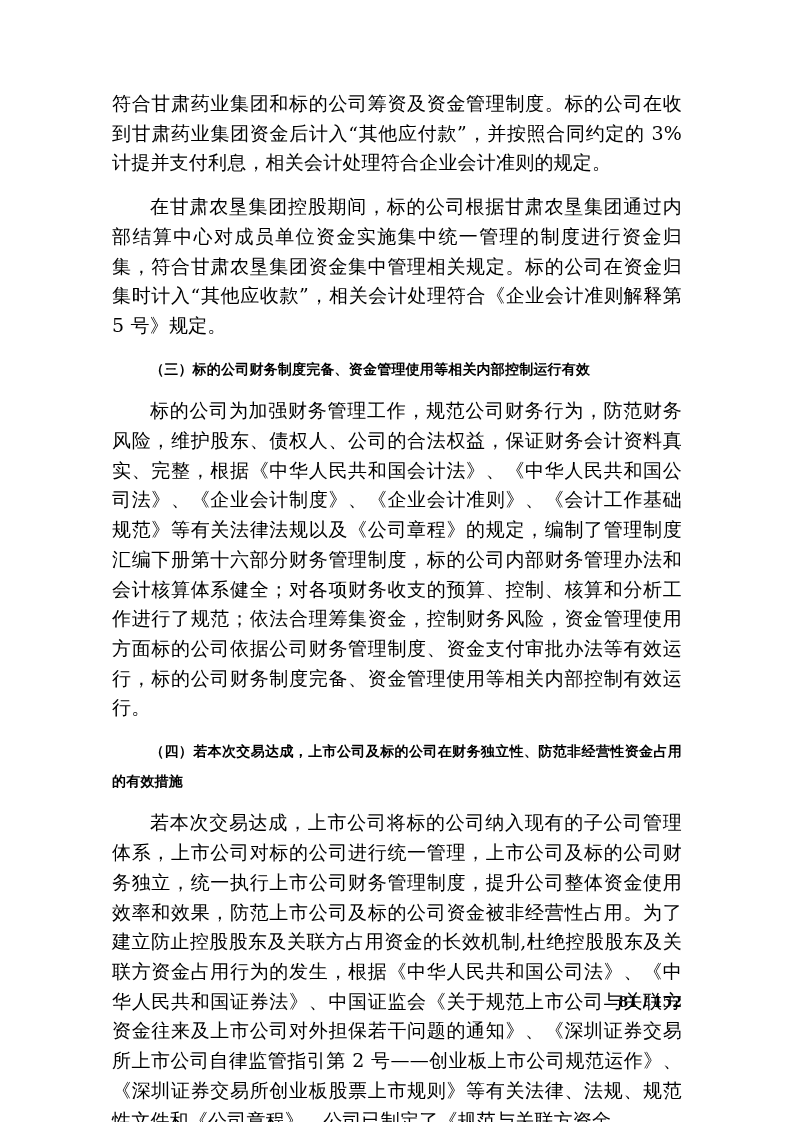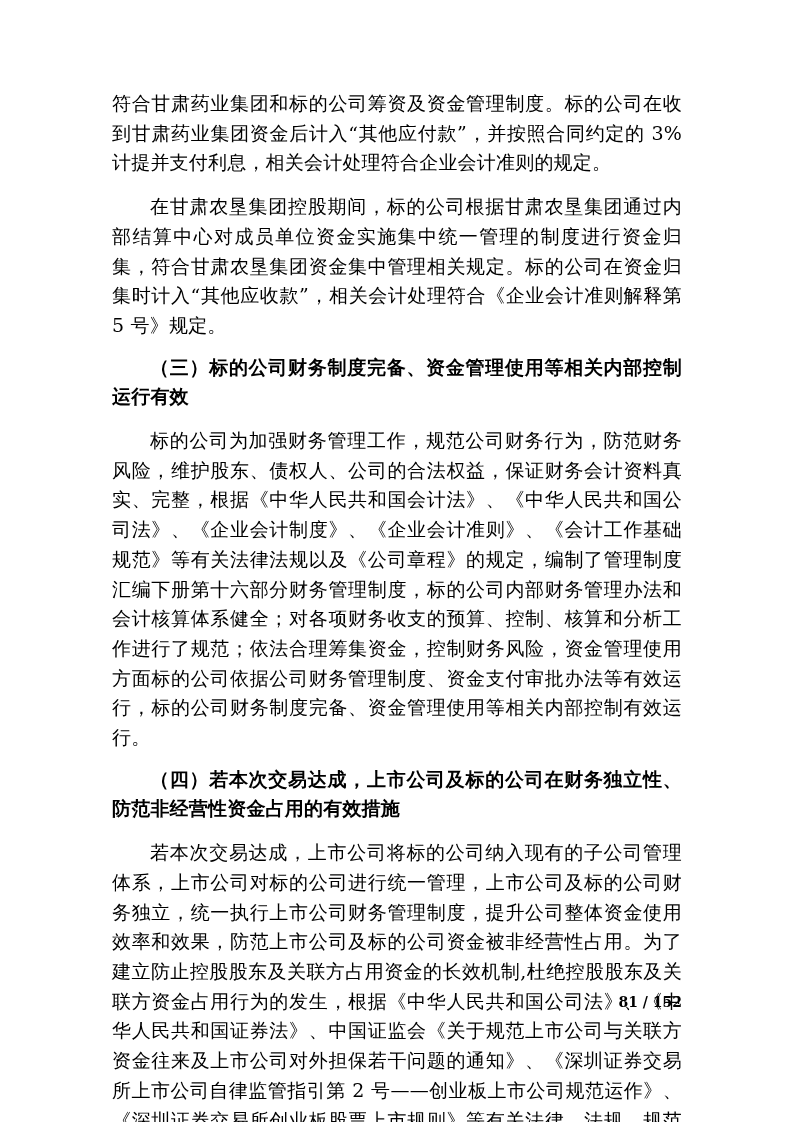--- a/index.html
+++ b/index.html
@@ -26,23 +26,23 @@
     text-align: justify;
     letter-spacing: 0.2px;
   }
   .para {
     margin: 0 0 14px 0;
   }
   .para.indent {
     text-indent: 38px;
   }
   .heading {
-    font-family: Liberation Mono, monospace;
+    font-family: Liberation Serif, serif;
     font-weight: bold;
-    font-size: 19px;
+    font-size: 14px;
     line-height: 29.7px;
     text-indent: 38px;
     margin: 0 0 12px 0;
     text-align: justify;
   }
   .heading.space-before {
     margin-top: 10px;
   }
   .footer {
     position: absolute;

